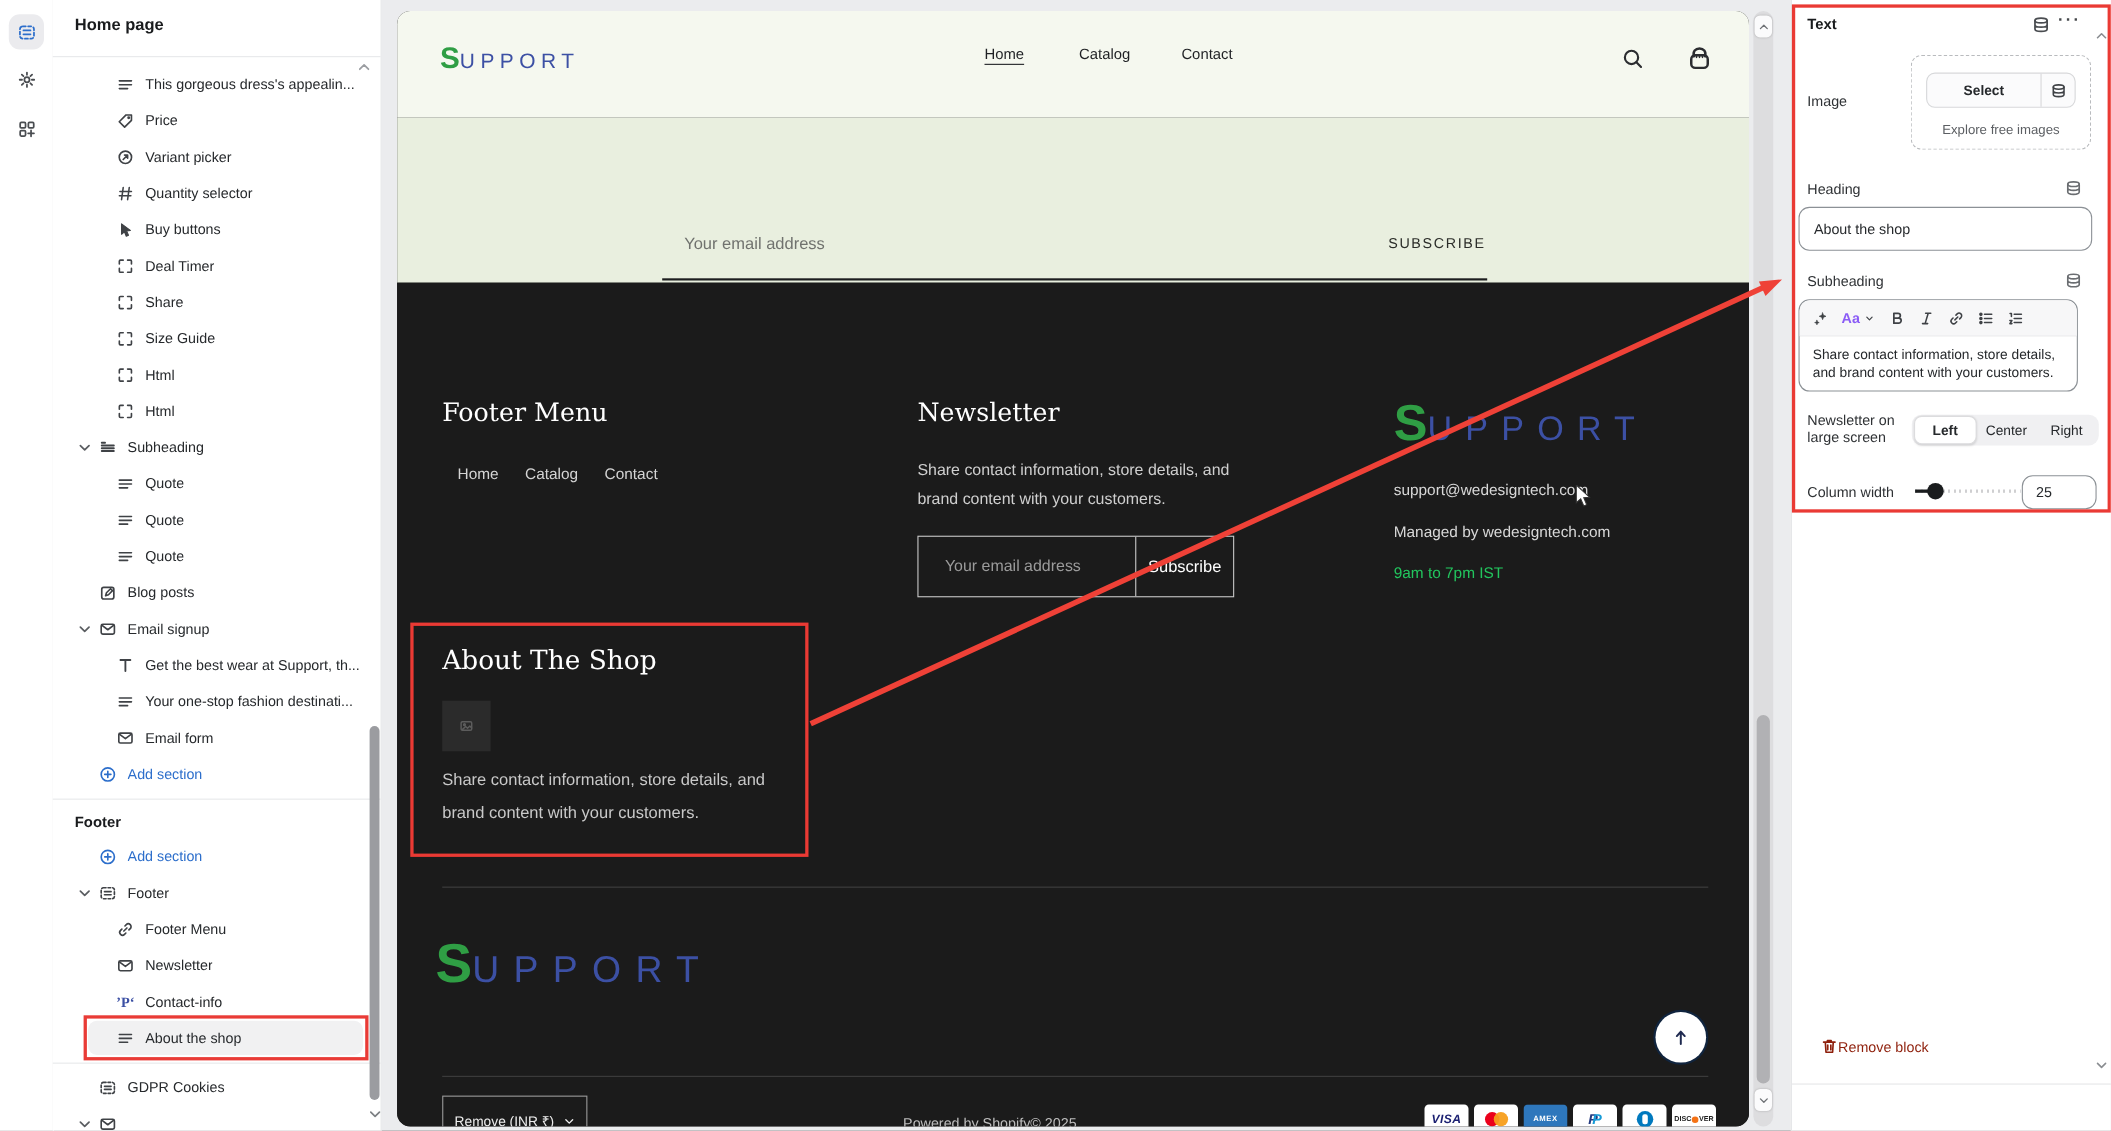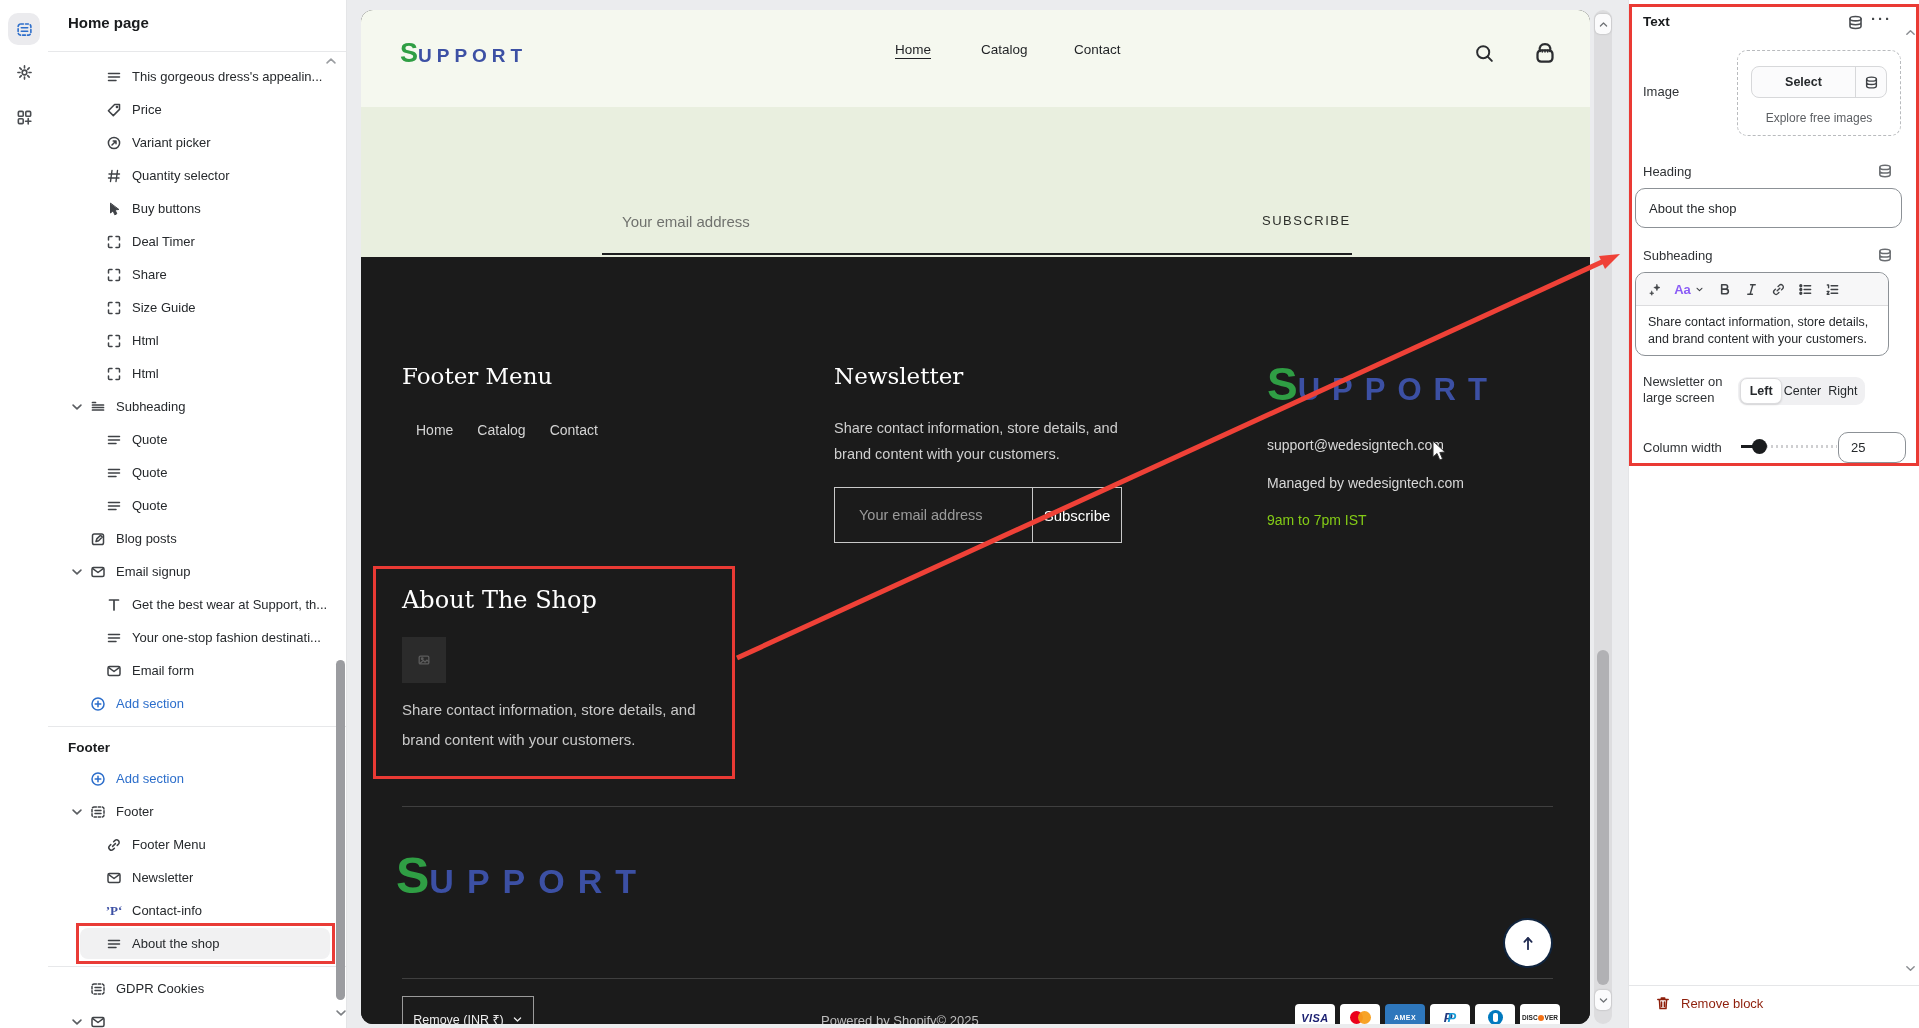--- a/index.html
+++ b/index.html
@@ -32,40 +32,40 @@
   .ssel::before{content:"";position:absolute;left:32px;right:16px;top:1px;bottom:1px;background:#f1f1f2;border-radius:8px;z-index:0}
   .sring::after{content:"";position:absolute;left:28px;right:11px;top:-4px;bottom:-4px;border:3px solid #e93b36;z-index:2}
   #sidebar-scroll-thumb{position:absolute;left:288px;top:660px;width:9px;height:340px;background:#9b9ca0;border-radius:5px}
   #sidebar-chevron-up{position:absolute;left:276px;top:54px;width:14px;height:14px;color:#9a9da1}
   #sidebar-chevron-down{position:absolute;left:286px;top:1006px;width:14px;height:14px;color:#7d8084}
 
   
   #card{position:absolute;left:361px;top:10px;width:1229px;height:1014px;border-radius:12px;overflow:hidden;background:#1b1b1b}
   #p-header{position:absolute;left:0;top:0;width:1229px;height:97px;background:#f5f8ef}
   .logo-s{font-weight:bold;color:#2f9e44}
-  .logo-rest{font-weight:bold;color:#3c50a4;letter-spacing:5px}
+  .logo-rest{font-weight:normal;color:#3c50a4;letter-spacing:5px}
   .pnav{position:absolute;top:32px;font-size:13.5px;color:#1f2124}
   #p-signup{position:absolute;left:0;top:97px;width:1229px;height:150px;background:#e9efdf}
   #p-underline{position:absolute;left:241px;top:146px;width:750px;height:2px;background:#1d1e1f}
   #p-footer{position:absolute;left:0;top:247px;width:1229px;height:767px;background:#1b1b1b;color:#cfcfcf}
   .f-head{font-family:"DejaVu Serif",serif;font-size:23px;color:#fff}
   .f-link{font-size:14px;color:#d4d4d4}
   .fdiv{position:absolute;left:41px;width:1151px;border-top:1px solid #3f3f3f}
   .chip{width:40px;height:27px;border-radius:4px;background:#fff;display:flex;align-items:center;justify-content:center;overflow:hidden}
 
   
   #pv-track{position:absolute;left:1594px;top:10px;width:18px;height:1014px;background:#dddddf;border-radius:9px}
   #pv-thumb{position:absolute;left:1597px;top:650px;width:12px;height:335px;background:#b1b1b4;border-radius:6px}
   .pv-btn{position:absolute;left:1595px;width:16px;height:20px;background:#fbfbfc;border-radius:5px;display:flex;align-items:center;justify-content:center;color:#6e7175;box-shadow:0 0 2px rgba(0,0,0,.25)}
 
   
   #panel{position:absolute;left:1628px;top:0;width:291px;height:1028px;background:#fff;border-left:1px solid #e4e5e7}
   .plabel{font-size:13px;color:#2f3235}
   .pinput{position:absolute;border:1px solid #8c9196;border-radius:10px;background:#fff;font-size:13px;color:#26292c;display:flex;align-items:center}
-  #seg{position:absolute;left:109px;top:377px;width:127px;height:28px;background:#f0f0f2;border-radius:9px;display:flex;align-items:center;padding:2px;box-sizing:border-box}
+  #seg{position:absolute;left:109px;top:377px;width:170px;height:28px;background:#f0f0f2;border-radius:9px;display:flex;align-items:center;padding:2px;box-sizing:border-box}
   .seg-opt{flex:1;height:24px;display:flex;align-items:center;justify-content:center;font-size:12.5px;color:#26292c;border-radius:7px}
   .seg-sel{background:#fff;border:1px solid #dcdcde;box-shadow:0 1px 2px rgba(0,0,0,.12);font-weight:bold}
   #red-ring-panel{position:absolute;left:1629px;top:4px;width:284px;height:456px;border:3px solid #ea3a34;pointer-events:none}
   .dots{font-size:15px;font-weight:bold;letter-spacing:2px;color:#44474a}
 
   .cursor-layer{position:absolute;pointer-events:none}
 </style>
 </head>
 <body>
 
@@ -415,21 +415,21 @@
     <div class="abs" style="left:473px;top:230px;width:286px;height:54px;border:1px solid #c9c9c9;display:flex">
       <div style="flex:1;display:flex;align-items:center;padding-left:24px;font-size:14.5px;color:#9b9b9b">Your email address</div>
       <div style="width:88px;border-left:1px solid #c9c9c9;display:flex;align-items:center;justify-content:center;font-size:15px;color:#fff">Subscribe</div>
     </div>
 
     <div class="abs" style="left:906px;top:100px">
       <span class="logo-s" style="font-size:46px">S</span><span class="logo-rest" style="font-size:31px;letter-spacing:12px">UPPORT</span>
     </div>
     <div class="abs" style="left:906px;top:180px;font-size:14px;color:#d8d8d8">support@wedesigntech.com</div>
     <div class="abs" style="left:906px;top:218px;font-size:14px;color:#d8d8d8">Managed by wedesigntech.com</div>
-    <div class="abs" style="left:906px;top:255px;font-size:14px;color:#84cc16">9am to 7pm IST</div>
+    <div class="abs" style="left:906px;top:255px;font-size:14px;color:#22c55e">9am to 7pm IST</div>
 
     <div class="abs" style="left:12px;top:309px;width:356px;height:207px;border:3px solid #ea3a34">
       <div class="abs f-head" style="left:26px;top:17px;font-size:24px">About The Shop</div>
       <div class="abs" style="left:26px;top:68px;width:44px;height:46px;background:#2b2b2b;display:flex;align-items:center;justify-content:center">
         <span class="ic" style="width:14px;height:14px;color:#5c5c5c">
             <svg viewBox="0 0 16 16" fill="none" stroke="currentColor" stroke-width="1.5" stroke-linecap="round" stroke-linejoin="round">
               <rect x="2.5" y="3.5" width="11" height="9" rx="1.4"></rect>
               <circle cx="6" cy="6.6" r=".9" fill="currentColor"></circle>
               <path d="m4 11.5 3.2-3 2 1.8 2.3-2.2 1.9 2"></path>
             </svg>
@@ -618,21 +618,21 @@
         <path d="m3.5 10.2 4.5-4.4 4.5 4.4" stroke-width="1.8"></path>
       </svg>
     </span>
   <span class="ic abs" style="left:275px;top:962px;width:13px;height:13px;color:#8a8d91">
       <svg viewBox="0 0 16 16" fill="none" stroke="currentColor" stroke-width="1.5" stroke-linecap="round" stroke-linejoin="round">
         <path d="m3.5 5.8 4.5 4.4 4.5-4.4" stroke-width="1.8"></path>
       </svg>
     </span>
 
   <div class="abs" style="left:0;top:985px;width:291px;border-top:1px solid #e5e6e8"></div>
-  <div class="abs" style="left:26px;top:995px;display:flex;align-items:center;gap:10px;color:#8e1f0b">
+  <div class="abs" style="left:26px;top:943px;display:flex;align-items:center;color:#8e1f0b">
     <span class="ic" style="width:16px;height:16px;color:#8e1f0b">
         <svg viewBox="0 0 16 16" fill="none" stroke="currentColor" stroke-width="1.5" stroke-linecap="round" stroke-linejoin="round">
           <path d="M2.8 4.4h10.4M6.3 4.4V3h3.4v1.4M4.4 4.4l.6 9.2h6l.6-9.2M6.6 7v4.4M9.4 7v4.4"></path>
         </svg>
       </span>
     <span style="font-size:13px">Remove block</span>
   </div>
 </div>
 
 <div id="red-ring-panel"></div>

